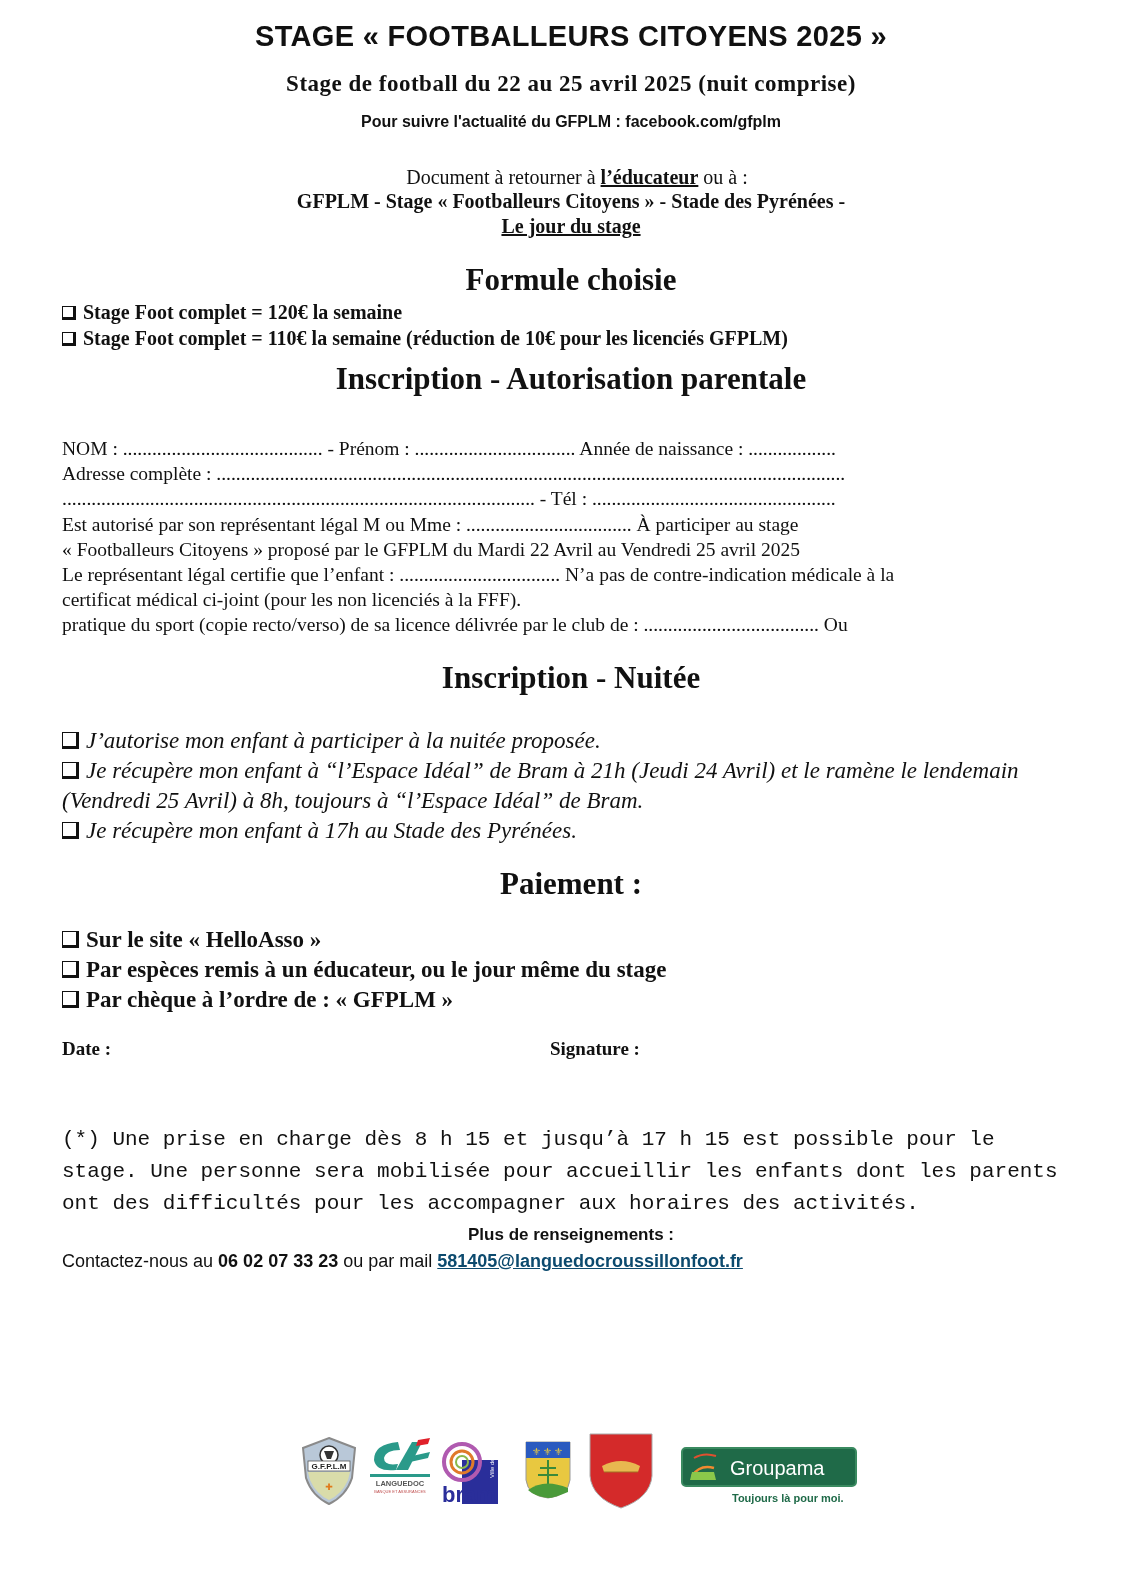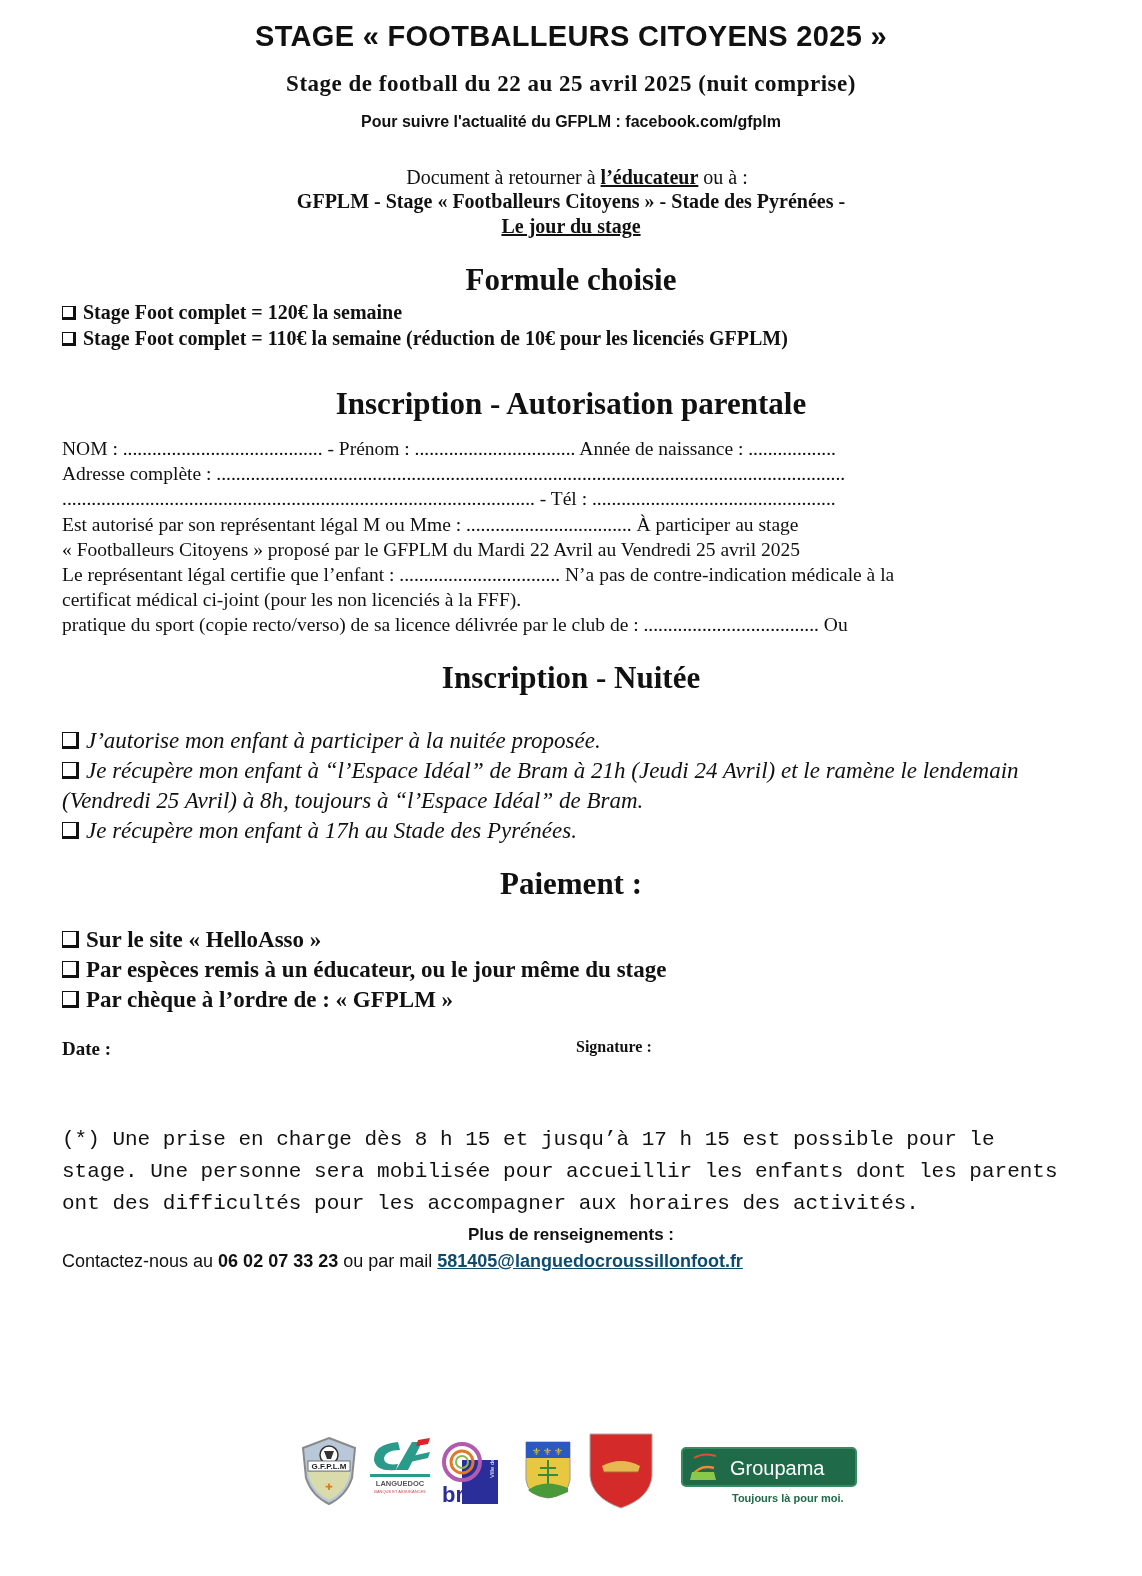--- a/index.html
+++ b/index.html
@@ -12,40 +12,40 @@
     .subtitle { top: 71px; font-family: "Liberation Serif", serif; font-weight: bold; font-size: 23px; letter-spacing: 0.5px; }
     .follow { top: 113px; font-family: "Liberation Sans", sans-serif; font-weight: bold; font-size: 16px; }
 
     .return1 { top: 166px; font-size: 20px; padding-left: 12px; }
     .return1 u { font-weight: bold; }
     .return2 { top: 190px; font-size: 20px; font-weight: bold; }
     .return3 { top: 215px; font-size: 20px; font-weight: bold; text-decoration: underline; }
 
     .h2 { font-weight: bold; font-size: 31px; }
     .h-formule { top: 262px; }
-    .h-inscription { top: 386px; }
+    .h-inscription { top: 361px; }
     .h-nuitee { top: 660px; }
     .h-paiement { top: 866px; }
 
     .opt { left: 62px; font-size: 20px; font-weight: bold; white-space: nowrap; }
     .box { display: inline-block; width: 14px; height: 14px; border: 1.5px solid #111; border-right-width: 3px; border-bottom-width: 3px; margin-right: 7px; vertical-align: -1px; }
 
     .form { left: 62px; top: 436px; width: 1010px; font-size: 19.5px; line-height: 25.2px; }
     .form .ln { white-space: nowrap; }
 
     .nuit { left: 62px; top: 726px; width: 1010px; font-size: 23px; line-height: 30px; font-style: italic; }
     .pay { left: 62px; font-size: 23px; font-weight: bold; }
     .pay-1 { top: 927px; }
     .pay-2 { top: 957px; }
     .pay-3 { top: 987px; }
     .pay .box { width: 17px; height: 17px; }
     .nuit .box { width: 17px; height: 17px; }
 
     .date { left: 62px; top: 1038px; font-size: 19px; font-weight: bold; }
-    .sig { left: 576px; top: 1038px; font-size: 16px; font-weight: bold; }
+    .sig { left: 550px; top: 1038px; font-size: 19px; font-weight: bold; }
 
     .note { left: 62px; top: 1124px; width: 1010px; font-family: Liberation Mono, monospace; font-size: 21px; line-height: 32px; }
     .more { top: 1225px; font-family: "Liberation Sans", sans-serif; font-weight: bold; font-size: 17px; }
     .contact { left: 62px; top: 1251px; font-family: "Liberation Sans", sans-serif; font-size: 18px; }
     .contact b { font-weight: bold; }
     .contact a { color: #0c4a6e; font-weight: bold; text-decoration: underline; }
 
     .logos { left: 300px; top: 1432px; width: 560px; height: 80px; }
     .logo { position: absolute; }
   </style>

